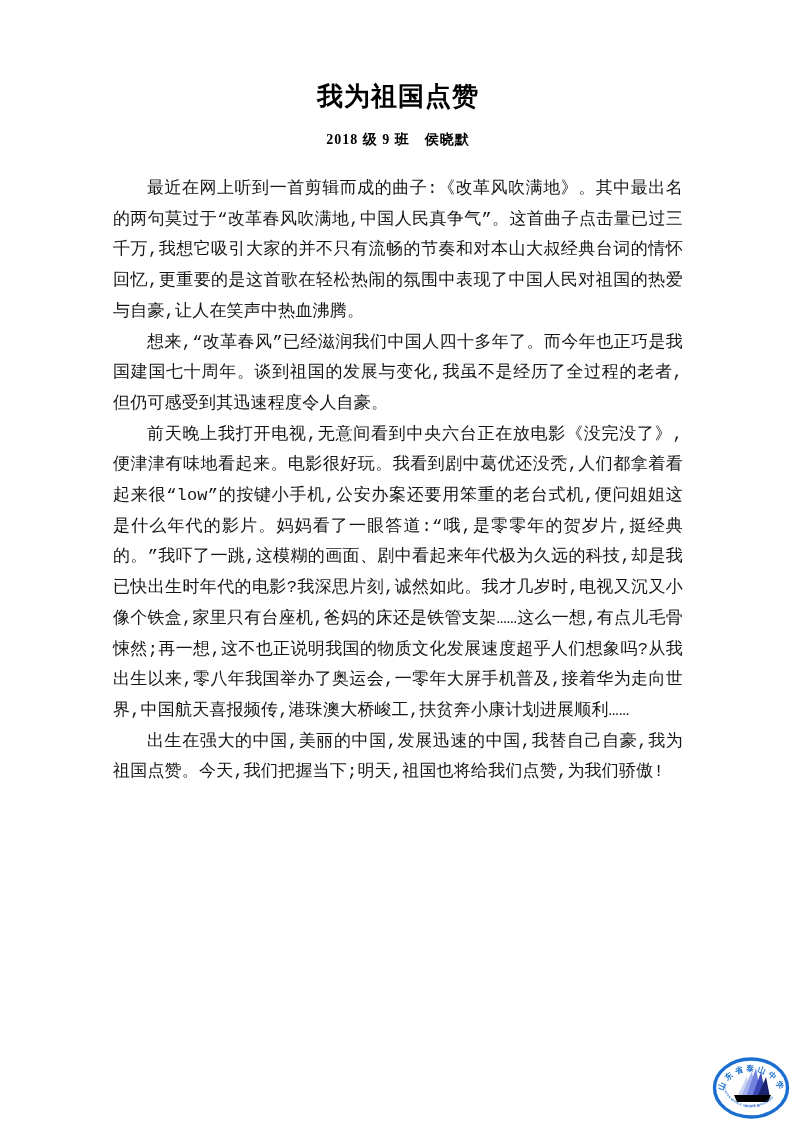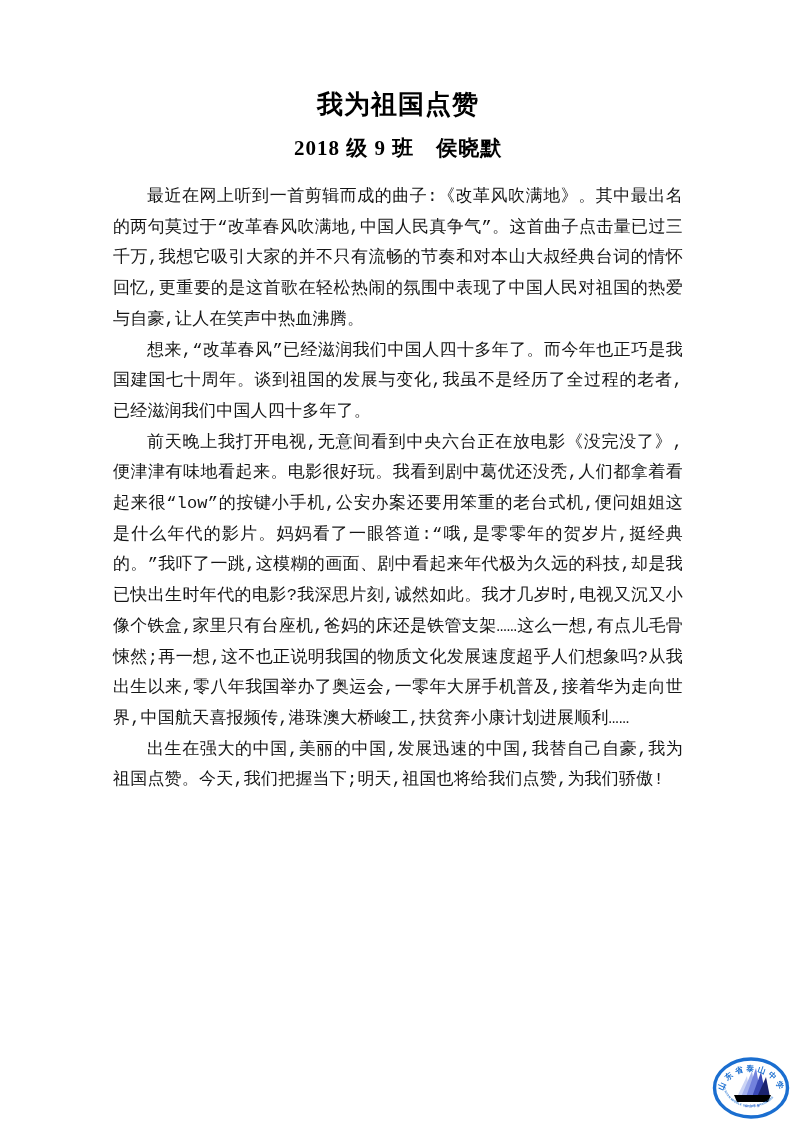--- a/index.html
+++ b/index.html
@@ -7,37 +7,37 @@
     position: relative;
     width: 793px;
     height: 1122px;
     background: #ffffff;
     overflow: hidden;
     font-family: "Liberation Serif", serif;
   }
   .content {
     position: absolute;
     left: 113px;
-    top: 88px;
+    top: 80px;
     width: 570px;
     color: #151515;
   }
   .title {
     margin: 0;
     font-family: "Liberation Serif", serif;
     font-size: 26px;
     line-height: 34px;
     font-weight: bold;
     text-align: center;
     letter-spacing: 1px;
     color: #000;
   }
   .byline {
     margin-top: 13px;
-    font-size: 21px;
+    font-size: 14px;
     line-height: 26px;
     font-weight: bold;
     text-align: center;
     letter-spacing: 1px;
     color: #000;
   }
   .body-text {
     margin-top: 21px;
     font-size: 17px;
     line-height: 30.7px;
@@ -80,21 +80,21 @@
 
 <div class="page">
 
   <div class="content">
     <h1 class="title">我为祖国点赞</h1>
 
     <div class="byline">2018 级 9 班　侯晓默</div>
 
     <div class="body-text">
       <p>最近在网上听到一首剪辑而成的曲子:《改革风吹满地》。其中最出名的两句莫过于“改革春风吹满地,中国人民真争气”。这首曲子点击量已过三千万,我想它吸引大家的并不只有流畅的节奏和对本山大叔经典台词的情怀回忆,更重要的是这首歌在轻松热闹的氛围中表现了中国人民对祖国的热爱与自豪,让人在笑声中热血沸腾。</p>
-      <p>想来,“改革春风”已经滋润我们中国人四十多年了。而今年也正巧是我国建国七十周年。谈到祖国的发展与变化,我虽不是经历了全过程的老者,已经滋润我们中国人四十多年了。</p>
+      <p>想来,“改革春风”已经滋润我们中国人四十多年了。而今年也正巧是我国建国七十周年。谈到祖国的发展与变化,我虽不是经历了全过程的老者,但仍可感受到其迅速程度令人自豪。</p>
       <p>前天晚上我打开电视,无意间看到中央六台正在放电影《没完没了》,便津津有味地看起来。电影很好玩。我看到剧中葛优还没秃,人们都拿着看起来很“low”的按键小手机,公安办案还要用笨重的老台式机,便问姐姐这是什么年代的影片。妈妈看了一眼答道:“哦,是零零年的贺岁片,挺经典的。”我吓了一跳,这模糊的画面、剧中看起来年代极为久远的科技,却是我已快出生时年代的电影?我深思片刻,诚然如此。我才几岁时,电视又沉又小像个铁盒,家里只有台座机,爸妈的床还是铁管支架……这么一想,有点儿毛骨悚然;再一想,这不也正说明我国的物质文化发展速度超乎人们想象吗?从我出生以来,零八年我国举办了奥运会,一零年大屏手机普及,接着华为走向世界,中国航天喜报频传,港珠澳大桥峻工,扶贫奔小康计划进展顺利……</p>
       <p>出生在强大的中国,美丽的中国,发展迅速的中国,我替自己自豪,我为祖国点赞。今天,我们把握当下;明天,祖国也将给我们点赞,为我们骄傲!</p>
     </div>
   </div>
 
   <svg class="emblem" viewBox="0 0 80 64" xmlns="http://www.w3.org/2000/svg">
     <defs>
       <path id="arc-top" d="M 12 38 A 28 23 0 0 1 68 38" fill="none"></path>
       <path id="arc-bottom" d="M 12 27 A 28 24 0 0 0 68 27" fill="none"></path>
     </defs>

